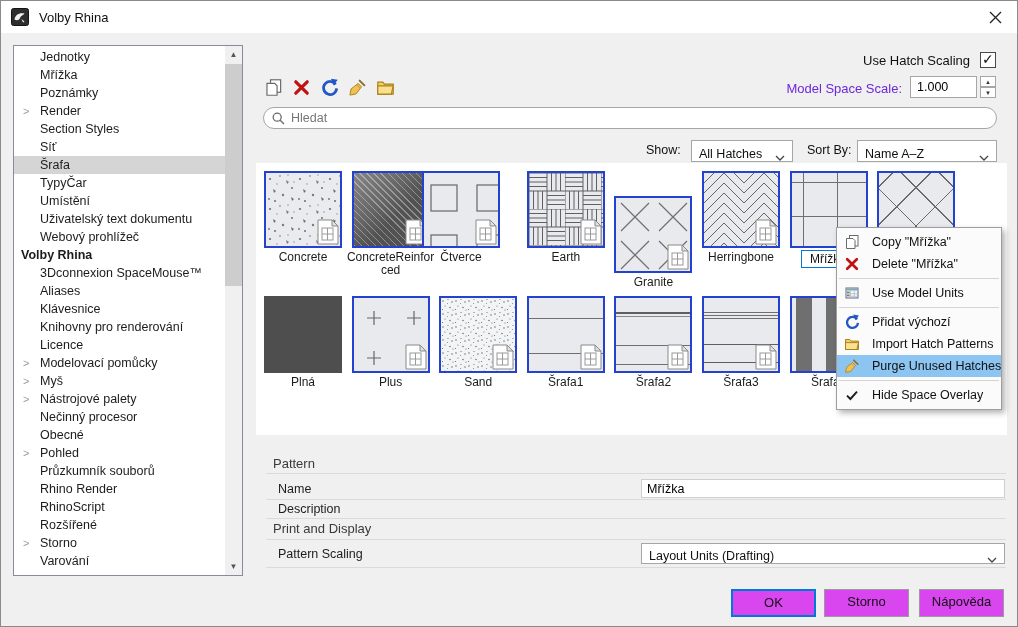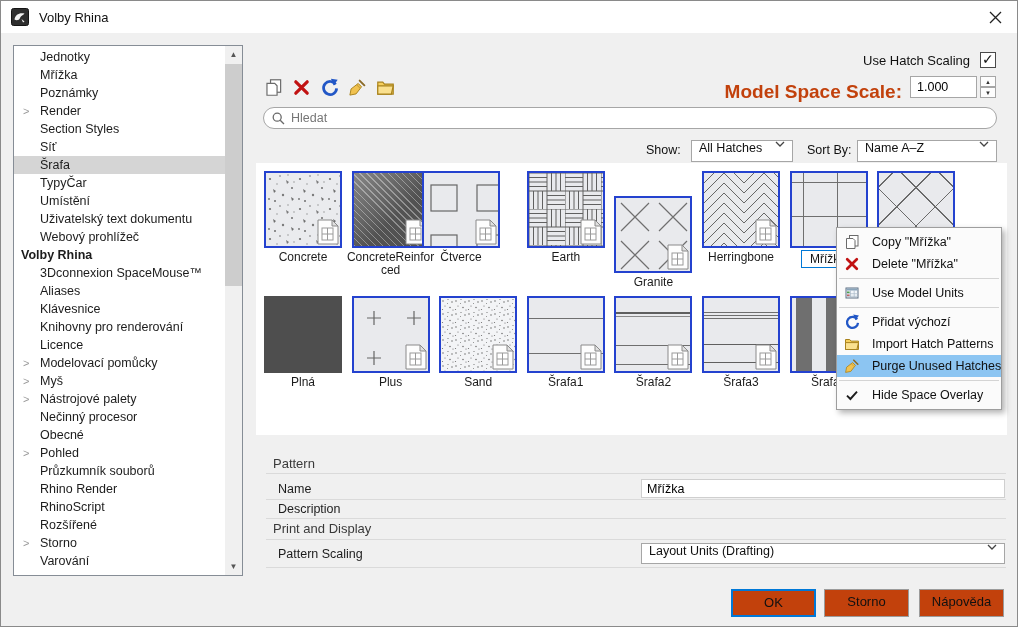--- a/index.html
+++ b/index.html
@@ -29,21 +29,21 @@
              font-size:8px; text-align:center; line-height:17px; }
   .vsb-up { top:0; } .vsb-down { bottom:0; }
   .vsb-thumb { position:absolute; left:0; top:18px; width:17px; height:222px; background:#cdcdcd; }
 
   
   .uhs-label { position:absolute; right:47px; top:52px; font-size:13px; color:#101010; }
   .uhs-box { position:absolute; left:979px; top:51px; width:16px; height:16px;
              background:#fff; border:1px solid #4a4a4a; }
   .uhs-box::before { content:"\2713"; position:absolute; left:1px; top:-2px;
                      font-size:14px; font-weight:bold; color:#111; }
-  .mss-label { position:absolute; right:115px; top:80px; font-size:19px; color:#c2410c;font-weight:bold; }
+  .mss-label { position:absolute; right:115px; top:80px; font-size:13px; color:#6d28d9; }
   .mss-input { position:absolute; left:909px; top:75px; width:67px; height:22px;
                border:1px solid #a6a6a6; background:#fff; font-size:12.5px; padding-left:6px;
                font-family:inherit; }
   .mss-spin { position:absolute; left:979px; top:75px; width:16px; height:22px; }
   .spin-half { position:absolute; left:0; width:16px; height:11px; background:#fdfdfd;
                border:1px solid #a6a6a6; font-size:6px; color:#333; text-align:center; line-height:10px; }
   .spin-up { top:0; } .spin-dn { bottom:0; }
 
   
   .toolbar { position:absolute; left:263px; top:77px; display:flex; gap:9px; }
@@ -55,21 +55,21 @@
             background:#fff; border:1px solid #a6a6a6; border-radius:11px;
             display:flex; align-items:center; padding:0 8px; }
   .search svg { width:13px; height:13px; margin-right:6px; flex:none; }
   .search input { border:none; outline:none; width:100%; font-size:12.5px; color:#333;
                   font-family:inherit; background:transparent; }
   .search input::placeholder { color:#767676; opacity:1; }
 
   
   .flt-label { position:absolute; top:142px; font-size:12.5px; color:#101010; }
   .dd { position:absolute; top:139px; height:22px; background:#fff; border:1px solid #a6a6a6;
-        display:flex; align-items:flex-start; justify-content:space-between;
+        display:flex; align-items:flex-end; justify-content:space-between;
         padding:0 7px; font-size:12.5px; color:#101010; }
   .dd svg { width:10px; height:6px; flex:none; margin-left:6px; }
 
   
   .hatch-panel { position:absolute; left:255px; top:162px; width:751px; height:272px; background:#fff; }
   .hatch-cell { position:absolute; width:80px; }
   .thumb { position:relative; width:78px; height:77px; border:2px solid #2442cf; background:#e9eaed; overflow:hidden; }
   .thumb.noborder { border-color:transparent; }
   .thumb svg.fillpat { display:block; }
   .hlabel { width:88px; margin-left:-5px; margin-top:3px; text-align:center; font-size:12px;
@@ -128,21 +128,21 @@
   
   .sec-h { position:absolute; left:272px; font-size:13px; color:#3a3a3a; }
   .row-label { position:absolute; left:277px; font-size:12.5px; color:#1c1c1c; }
   .divider { position:absolute; left:265px; width:740px; height:1px; background:#dadada; }
   .name-input { position:absolute; left:640px; top:478px; width:364px; height:19px;
                 background:#fff; border:1px solid #cfcfcf; font-size:12.5px; padding-left:5px;
                 font-family:inherit; }
   .ps-dd { left:640px; top:542px; width:364px; height:21px; }
 
   
-  .btn { position:absolute; top:588px; width:85px; height:28px; background:#c2410c;
+  .btn { position:absolute; top:588px; width:85px; height:28px; background:#d946ef;
          border:1px solid #9b9b9b; font-size:13px; color:#111; text-align:center; line-height:23px; }
   .btn.ok { left:730px; border:2px solid #0078d7; }
   .btn.cancel { left:823px; }
   .btn.help { left:918px; }
 </style>
 </head>
 <body>
 
 <svg width="0" height="0" style="position:absolute" aria-hidden="true">
 <defs>

